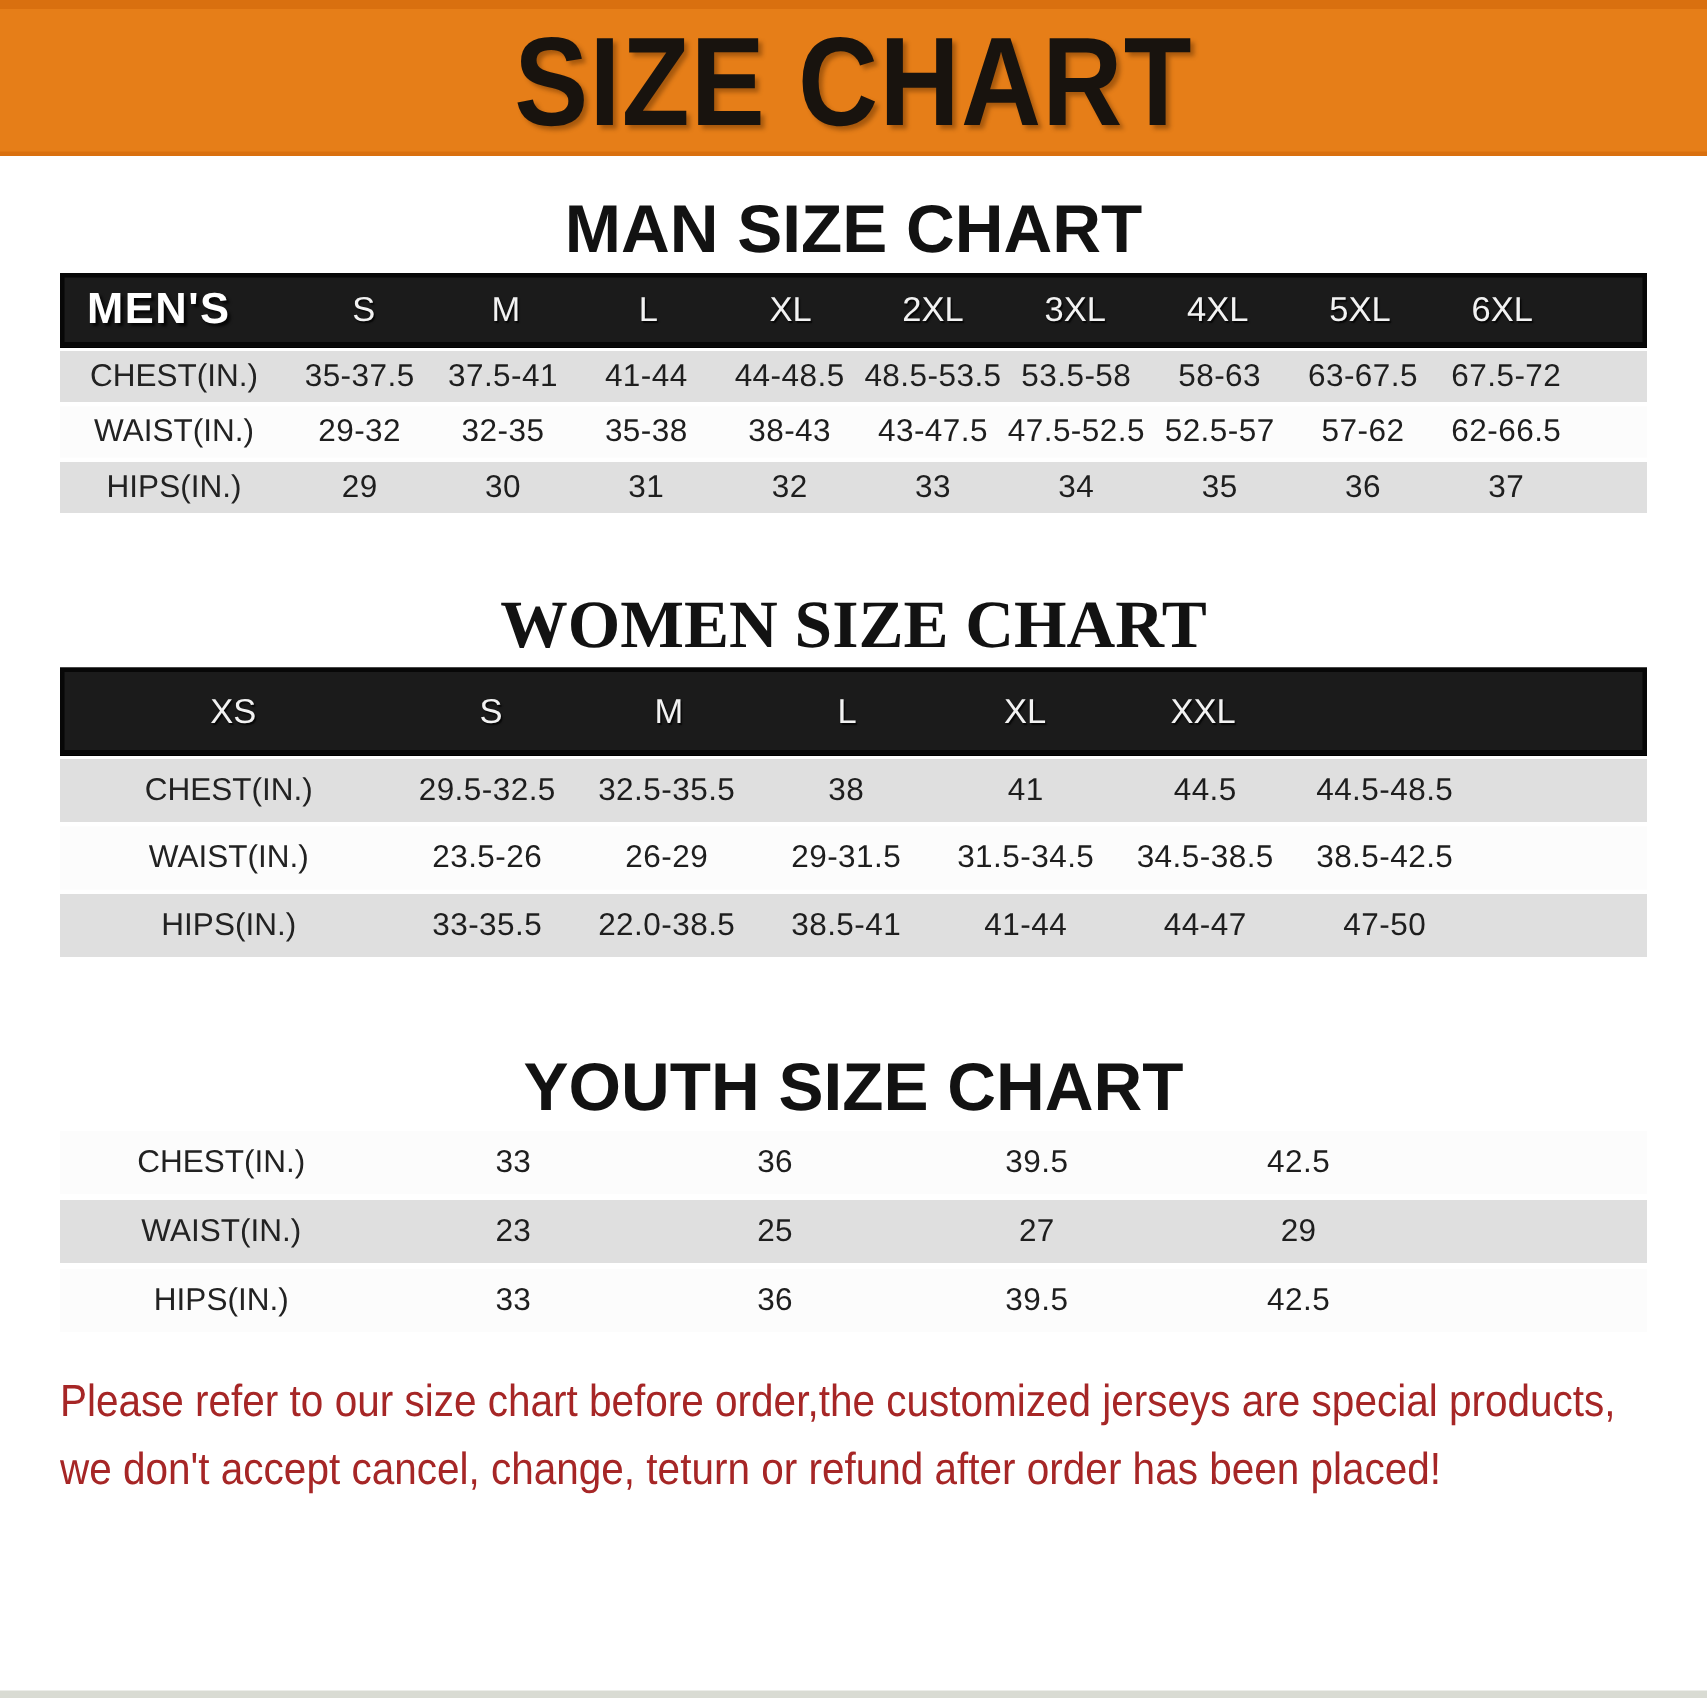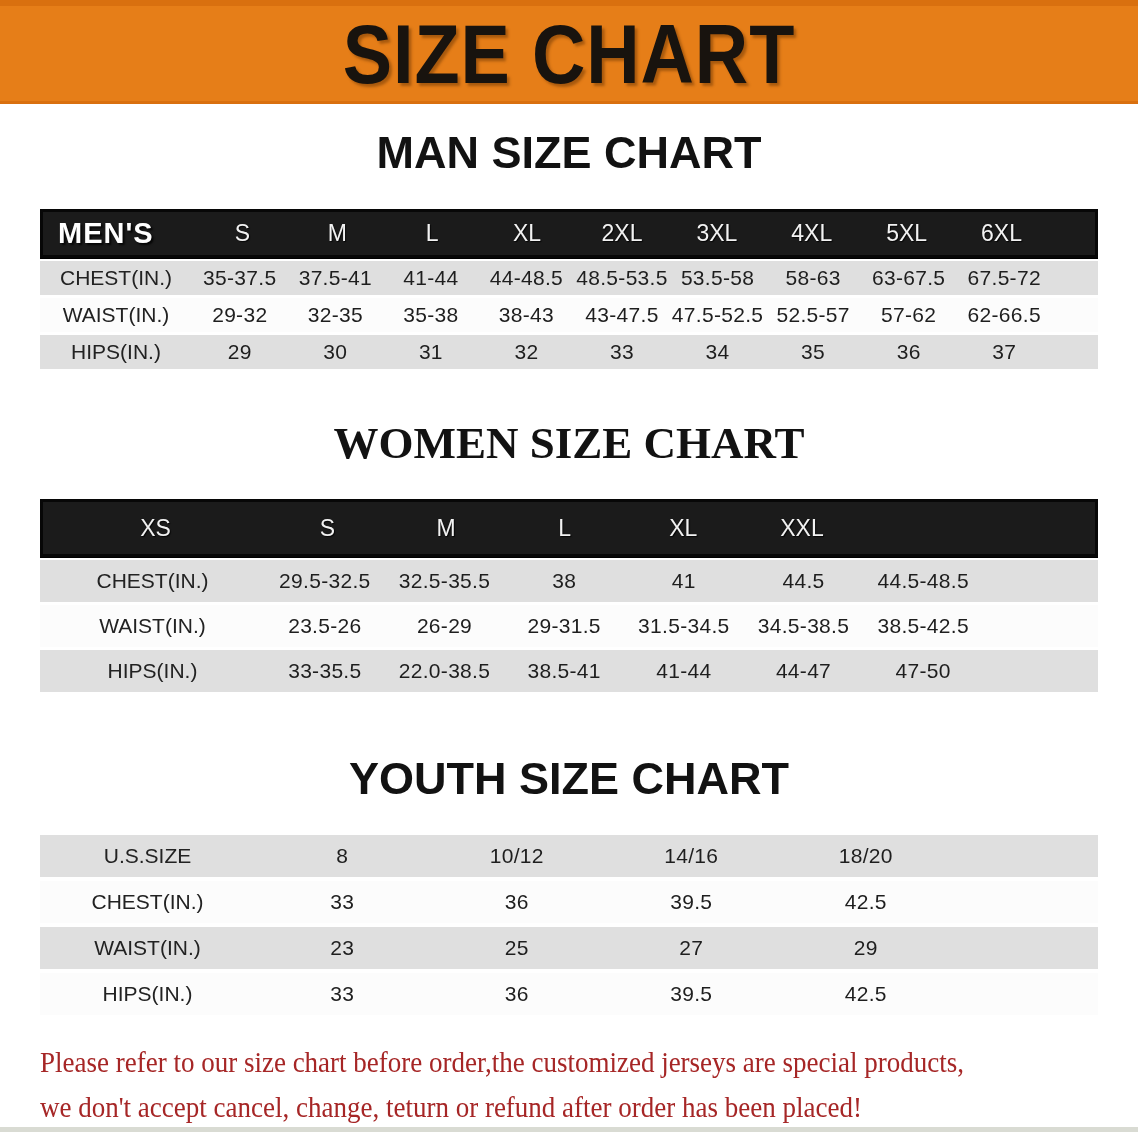--- a/index.html
+++ b/index.html
@@ -21,21 +21,21 @@
   }
   
   .section-title{
     text-align:center;font-size:45px;font-weight:bold;color:#121212;
     line-height:46px;white-space:nowrap;letter-spacing:0px;
   }
   .st-man{margin-top:26px;}
   .st-women{margin-top:51px;font-family:Liberation Serif, serif;}
   .st-youth{margin-top:64px;}
   
-  .size-table{width:1058px;margin:33px auto 0 auto;}
+  .size-table{width:1058px;margin:6px auto 0 auto;}
   .t-row{display:grid;align-items:center;}
   .cols-men  {grid-template-columns:152px repeat(9,1fr) 46px;}
   .cols-women{grid-template-columns:225px repeat(6,1fr) 115px;}
   .cols-youth{grid-template-columns:215px repeat(4,1fr) 145px;}
   .h-row{
     background:#1b1b1b;border:3px solid #070707;box-sizing:border-box;
     box-shadow:0 1px 0 #000;
   }
   .men   .h-row{height:49px;}
   .women .h-row{height:58px;}
@@ -50,21 +50,21 @@
     letter-spacing:1px;text-align:left;white-space:nowrap;
     text-shadow:2px 2px 2px rgba(0,0,0,0.8);
   }
   .h-size{
     font-size:23px;color:#f2f2f2;text-align:center;font-weight:500;
     white-space:nowrap;text-shadow:1px 1px 1px rgba(0,0,0,0.8);
   }
   .d-label{font-size:21px;color:#222;text-align:center;white-space:nowrap;}
   .d-cell{font-size:21px;color:#1e1e1e;text-align:center;letter-spacing:0.3px;white-space:nowrap;}
   
-  .footer-note{margin:24px 0 16px 40px;color:#a62626;font-family:Liberation Serif, serif;}
+  .footer-note{margin:24px 0 16px 40px;color:#a62626;}
   .footer-line{
     font-size:30px;line-height:45px;font-weight:500;white-space:nowrap;
     transform:scaleX(0.90);transform-origin:0 50%;
   }
   .bottom-edge{
     position:absolute;left:0;bottom:0;width:100%;height:5px;background:#d9dbd3;
   }
 </style>
 </head>
 <body>
@@ -167,28 +167,20 @@
       <div class="d-cell">38.5-41</div>
       <div class="d-cell">41-44</div>
       <div class="d-cell">44-47</div>
       <div class="d-cell">47-50</div>
       <div class="d-cell"></div>
     </div>
   </div>
 
 <div class="section-title st-youth">YOUTH SIZE CHART</div>
 <div class="size-table youth">
-    <div class="t-row d-row cols-youth shade-gray">
-      <div class="d-label">U.S.SIZE</div>
-      <div class="d-cell">8</div>
-      <div class="d-cell">10/12</div>
-      <div class="d-cell">14/16</div>
-      <div class="d-cell">18/20</div>
-      <div class="d-cell"></div>
-    </div>
     <div class="t-row d-row cols-youth shade-white">
       <div class="d-label">CHEST(IN.)</div>
       <div class="d-cell">33</div>
       <div class="d-cell">36</div>
       <div class="d-cell">39.5</div>
       <div class="d-cell">42.5</div>
       <div class="d-cell"></div>
     </div>
     <div class="t-row d-row cols-youth shade-gray">
       <div class="d-label">WAIST(IN.)</div>

